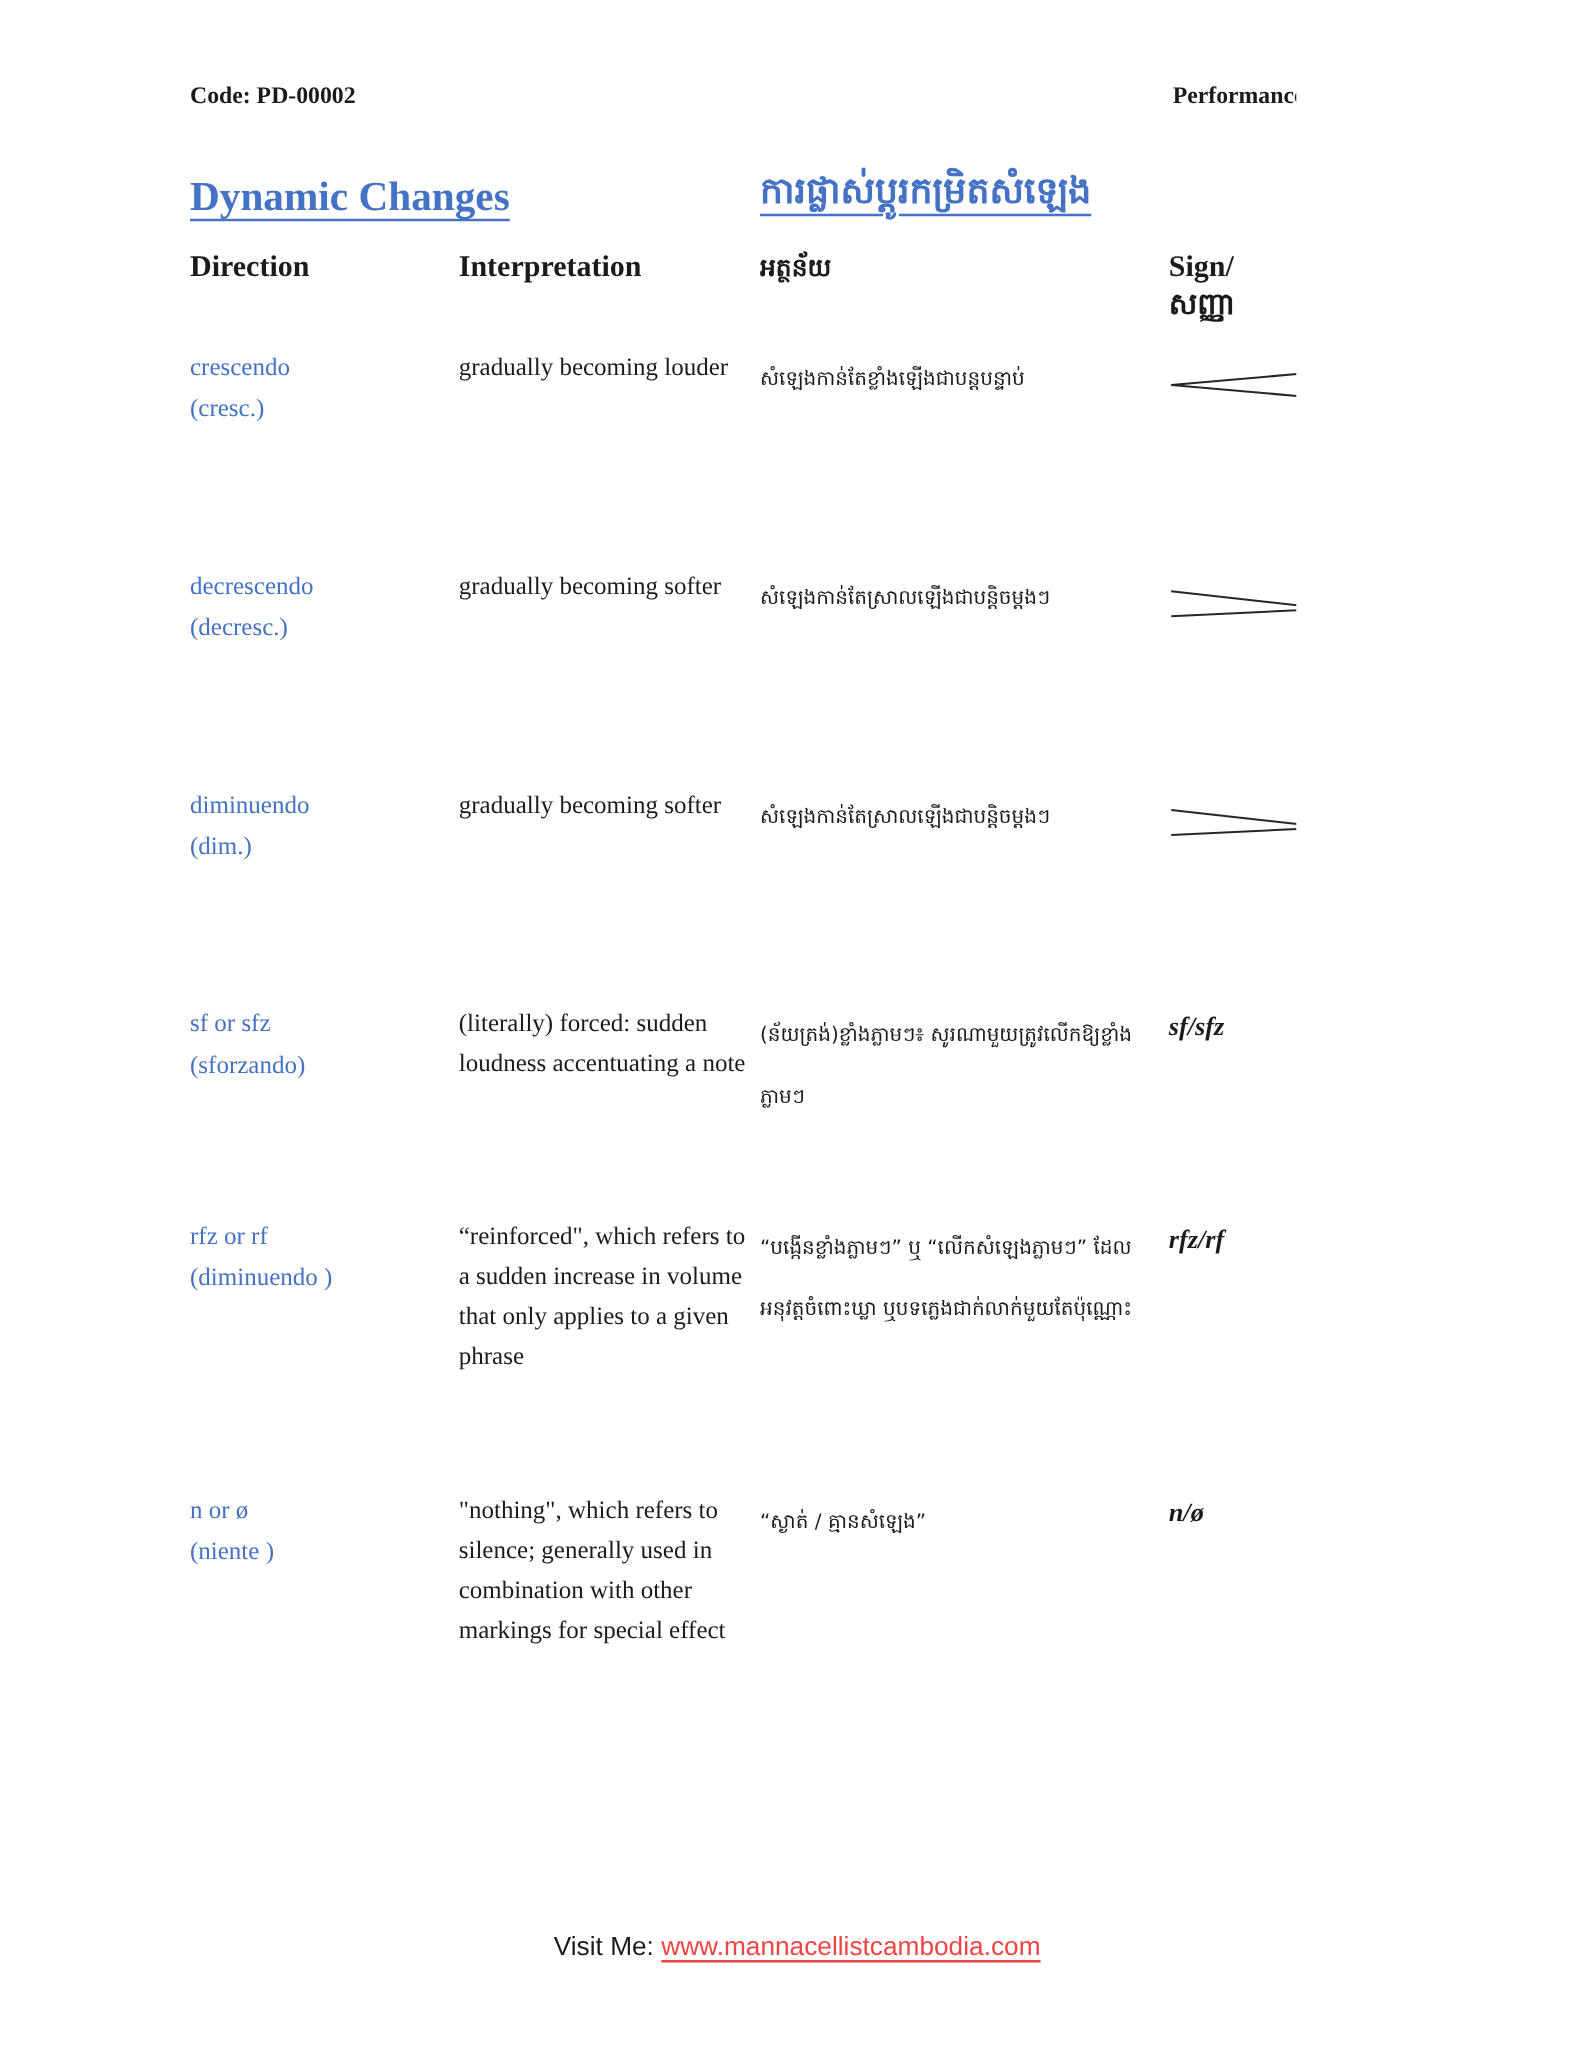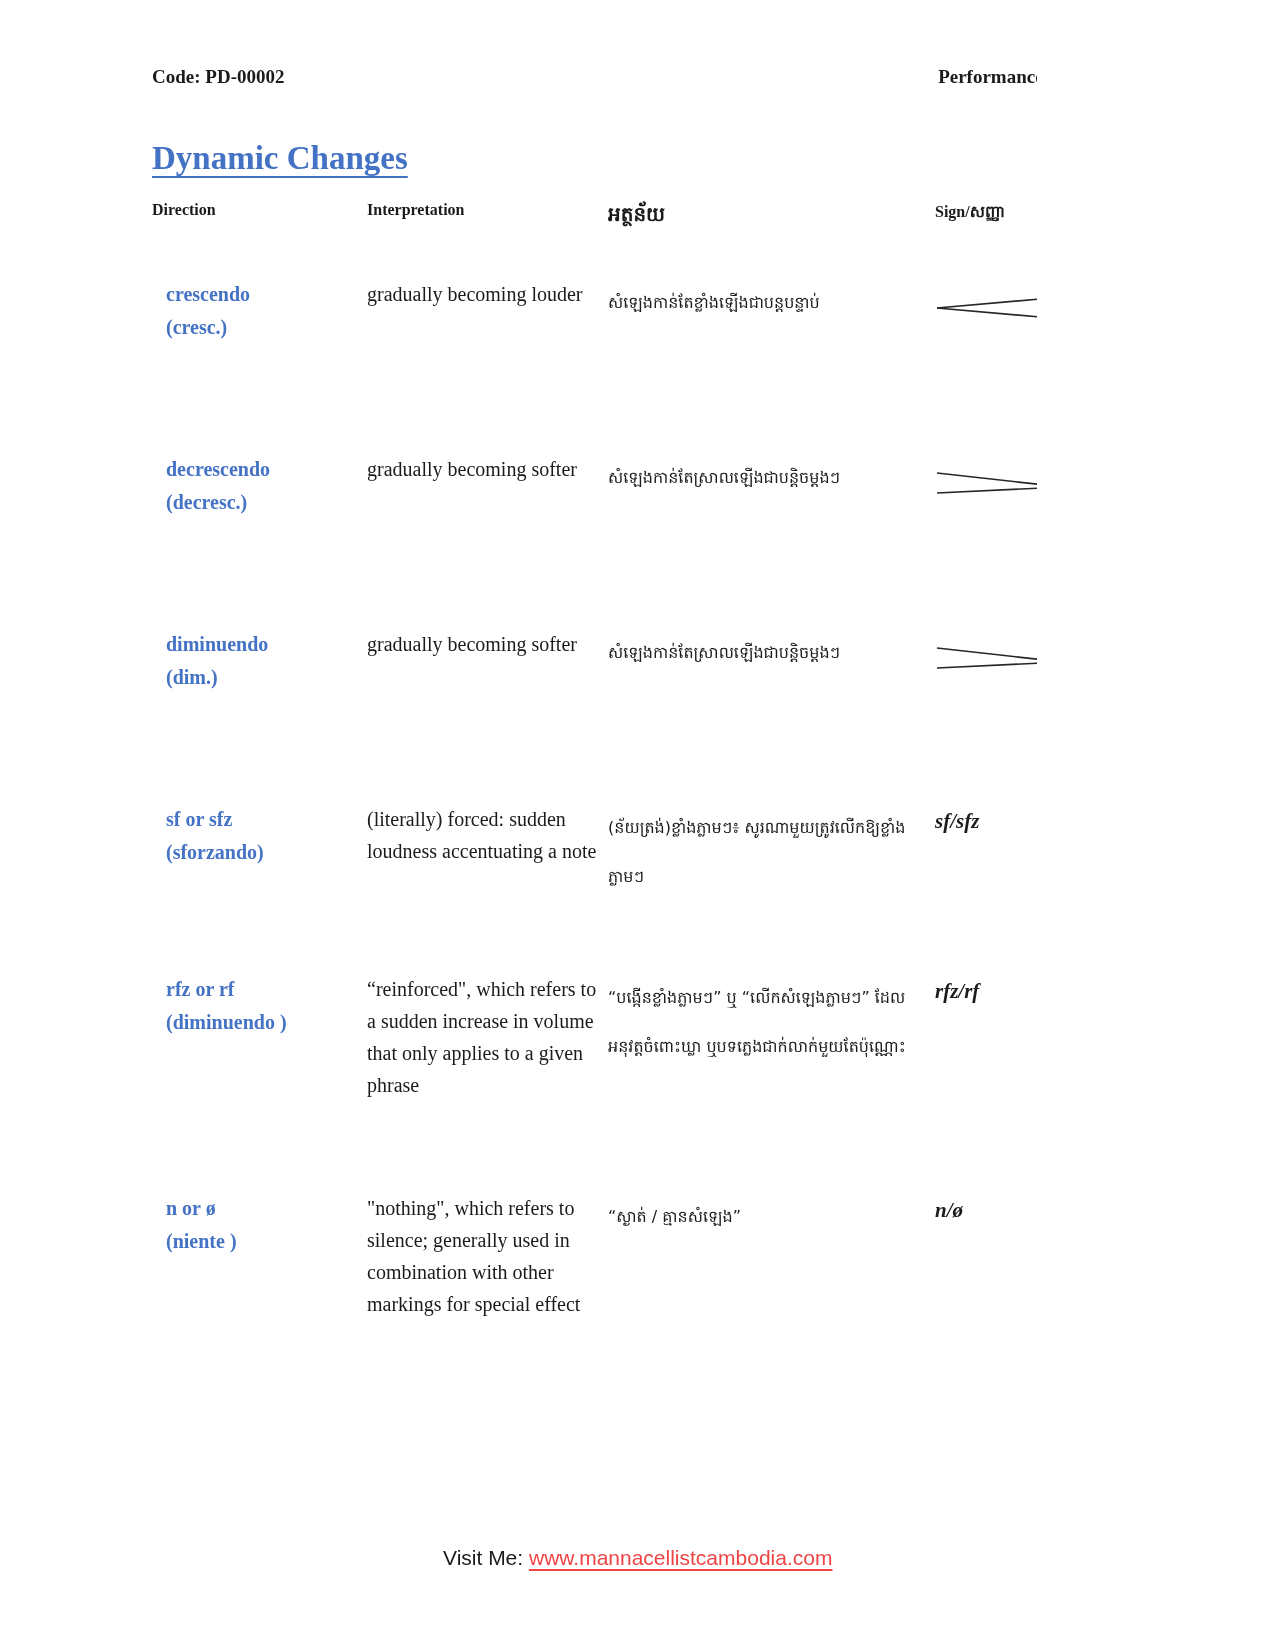--- a/index.html
+++ b/index.html
@@ -25,29 +25,29 @@
     text-decoration-thickness:2px;
   }
   .title-km{
     position:absolute;left:608px;top:134px;
     font-size:29px;font-weight:bold;color:#4472C4;
     text-decoration:underline;text-underline-offset:9px;
     text-decoration-thickness:2px;
     font-family:"DejaVu Sans","Liberation Sans",sans-serif;
   }
   
-  .colhead{position:absolute;top:201px;font-size:16px;font-weight:bold;}
+  .colhead{position:absolute;top:201px;font-size:24px;font-weight:bold;}
   .ch1{left:152px;}
   .ch2{left:367px;}
   .ch3{left:608px;font-family:Liberation Mono, monospace;font-size:20px;}
   .ch4{left:935px;}
   
   .row{position:absolute;left:152px;width:975px;}
   .cell{position:absolute;top:0;}
-  .c-dir{left:14px;width:205px;font-size:20px;font-weight:bold;color:#4472C4;line-height:33px;}
+  .c-dir{left:0;width:205px;font-size:20px;font-weight:normal;color:#4472C4;line-height:33px;}
   .c-int{left:215px;width:237px;font-size:20px;line-height:32px;}
   .c-mean{left:456px;width:322px;font-size:16px;line-height:49px;
           font-family:"DejaVu Sans","Liberation Sans",sans-serif;}
   .c-sign{left:783px;width:192px;text-align:left;}
   .sign-text{font-size:21px;font-weight:bold;font-style:italic;display:inline-block;margin-top:6px;}
   .hairpin{display:inline-block;margin-top:14px;}
   .r1{top:278px;}
   .r2{top:453px;}
   .r3{top:628px;}
   .r4{top:803px;}
@@ -69,20 +69,21 @@
 <body>
 
 <div class="page">
 
   <div class="hdr">
     <span>Code: PD-00002</span>
     <span>Performance Direction</span>
   </div>
 
   <div class="title-en">Dynamic Changes</div>
+  <div class="title-km">ការផ្លាស់ប្តូរកម្រិតសំឡេង</div>
 
   <div class="colhead ch1">Direction</div>
   <div class="colhead ch2">Interpretation</div>
   <div class="colhead ch3">អត្ថន័យ</div>
   <div class="colhead ch4">Sign/សញ្ញា</div>
 
   <div class="row r1">
     <div class="cell c-dir">
       <span>crescendo</span><br>
       <span>(cresc.)</span>

